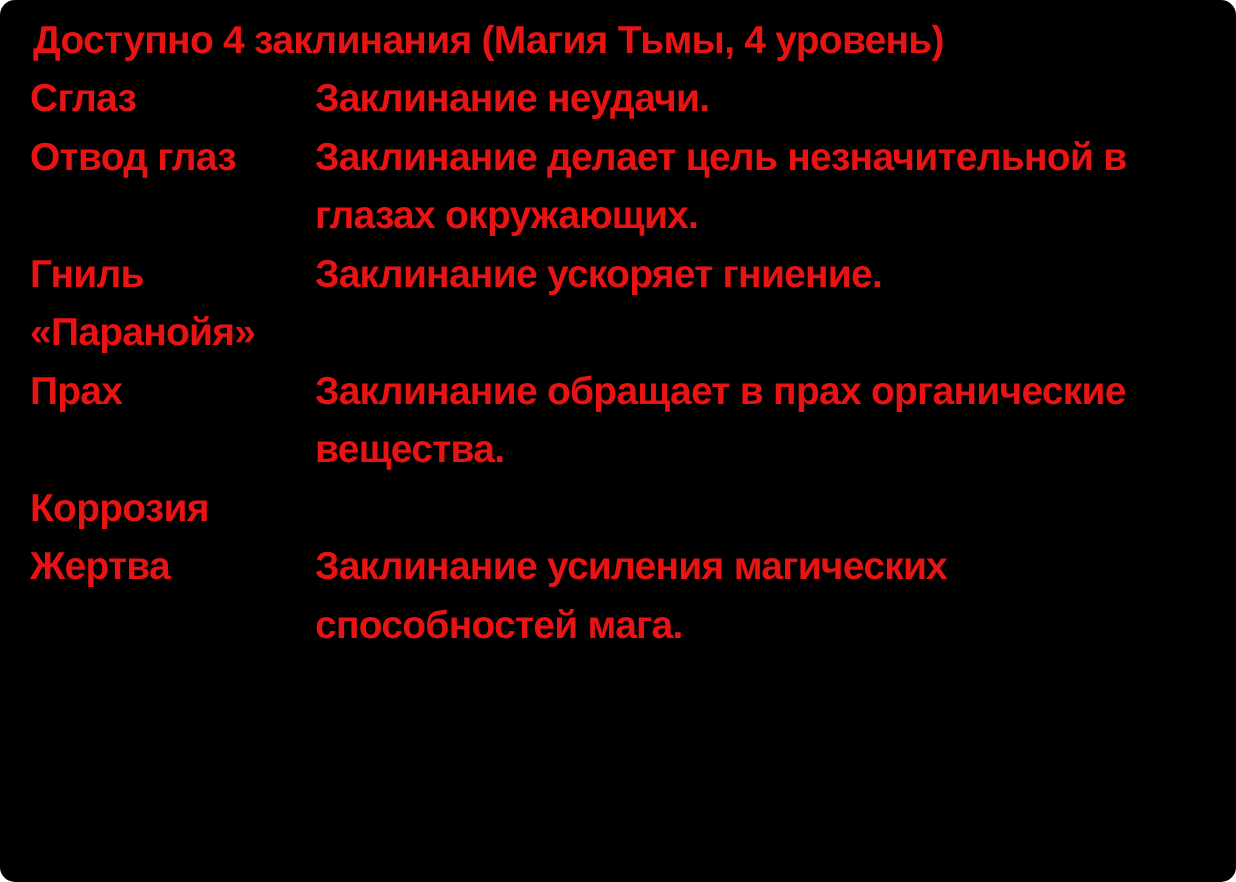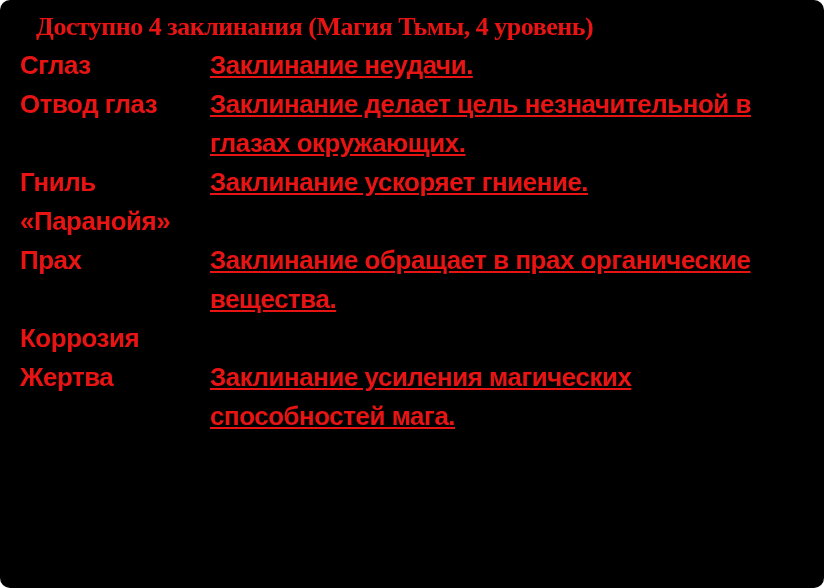--- a/index.html
+++ b/index.html
@@ -22,34 +22,32 @@
   }
   .txt {
     color: var(--text-color, #e81313);
     font-weight: bold;
     font-size: 26px;
     line-height: 39px;
     letter-spacing: -0.5px;
     white-space: pre;
   }
   .header-line {
-    margin: 0 0 0 16px;
-    font-family: Liberation Serif, serif;
+    margin: 0 0 0 2px;
   }
   .spell-row {
     display: flex;
     align-items: flex-start;
   }
   .spell-name {
     flex: 0 0 190px;
     width: 190px;
   }
   .spell-desc {
     flex: 1 1 auto;
-    text-decoration: underline;
   }
 </style>
 </head>
 <body style="background: rgb(255, 255, 255);">
 
 <div class="spell-panel">
   <div class="txt header-line">Доступно 4 заклинания (Магия Тьмы, 4 уровень)</div>
 
   <div class="spell-row">
     <div class="txt spell-name">Сглаз</div>

